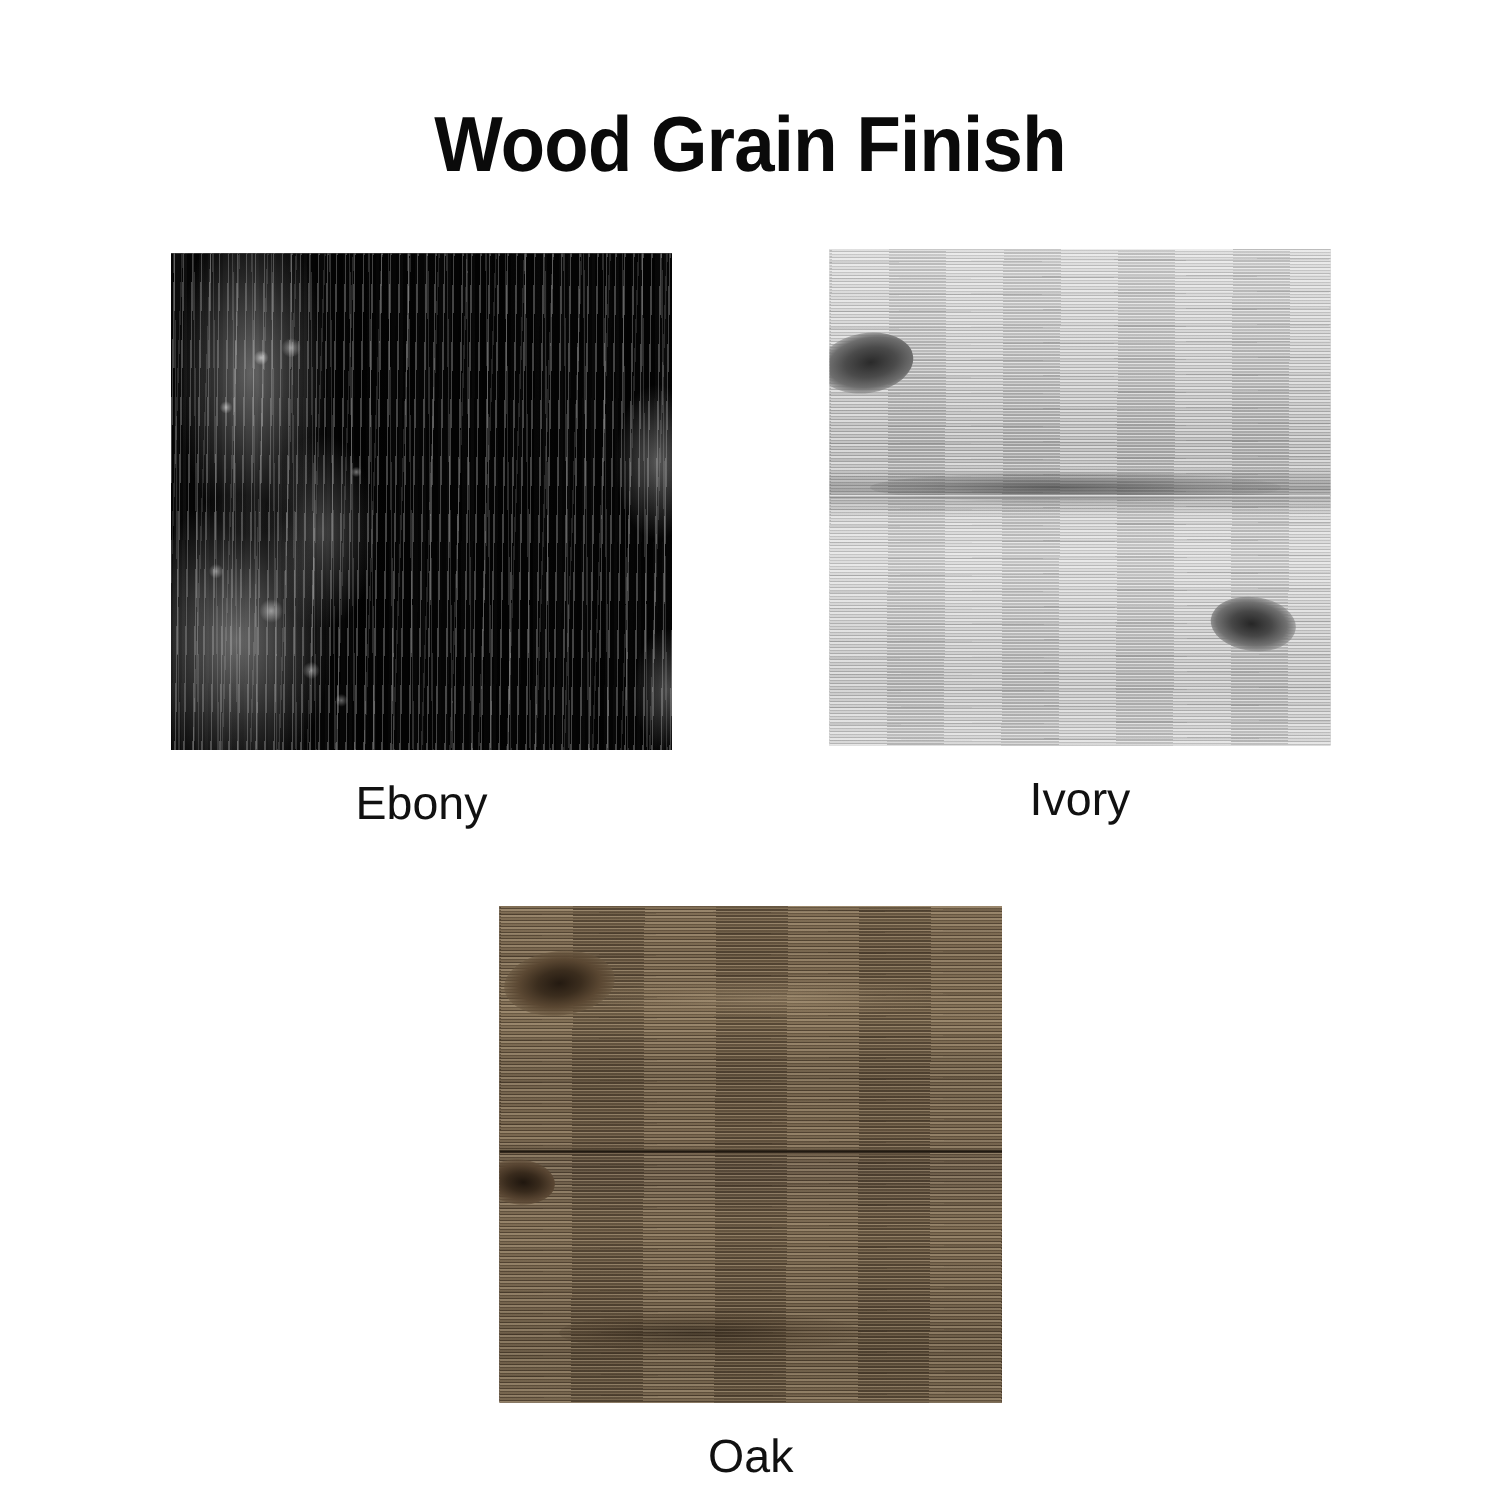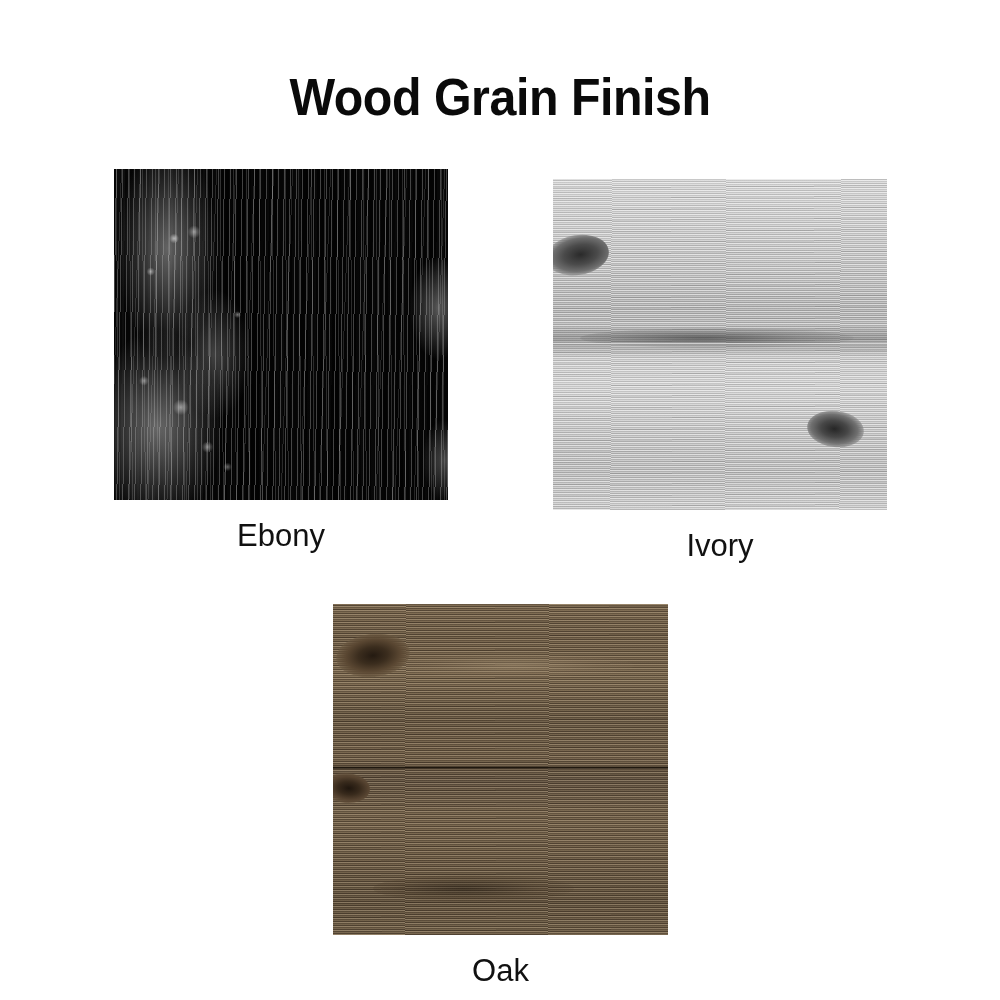--- a/index.html
+++ b/index.html
@@ -55,21 +55,21 @@
     line-height: 36px;
     font-weight: normal;
     color: #111111;
     white-space: nowrap;
   }
 
   
   #swatch-ebony { left: 114px; top: 169px; }
   #swatch-ebony .swatch-tile { width: 334px; height: 331px; }
 
-  #swatch-ivory { left: 553px; top: 179px; border-radius: 19px; }
+  #swatch-ivory { left: 553px; top: 166px; border-radius: 19px; }
   #swatch-ivory .swatch-tile { width: 334px; height: 331px; }
 
   #swatch-oak { left: 333px; top: 604px; }
   #swatch-oak .swatch-tile { width: 335px; height: 331px; }
 
   
   .tex-ebony {
     background-color: #151515;
     background-image:
       

